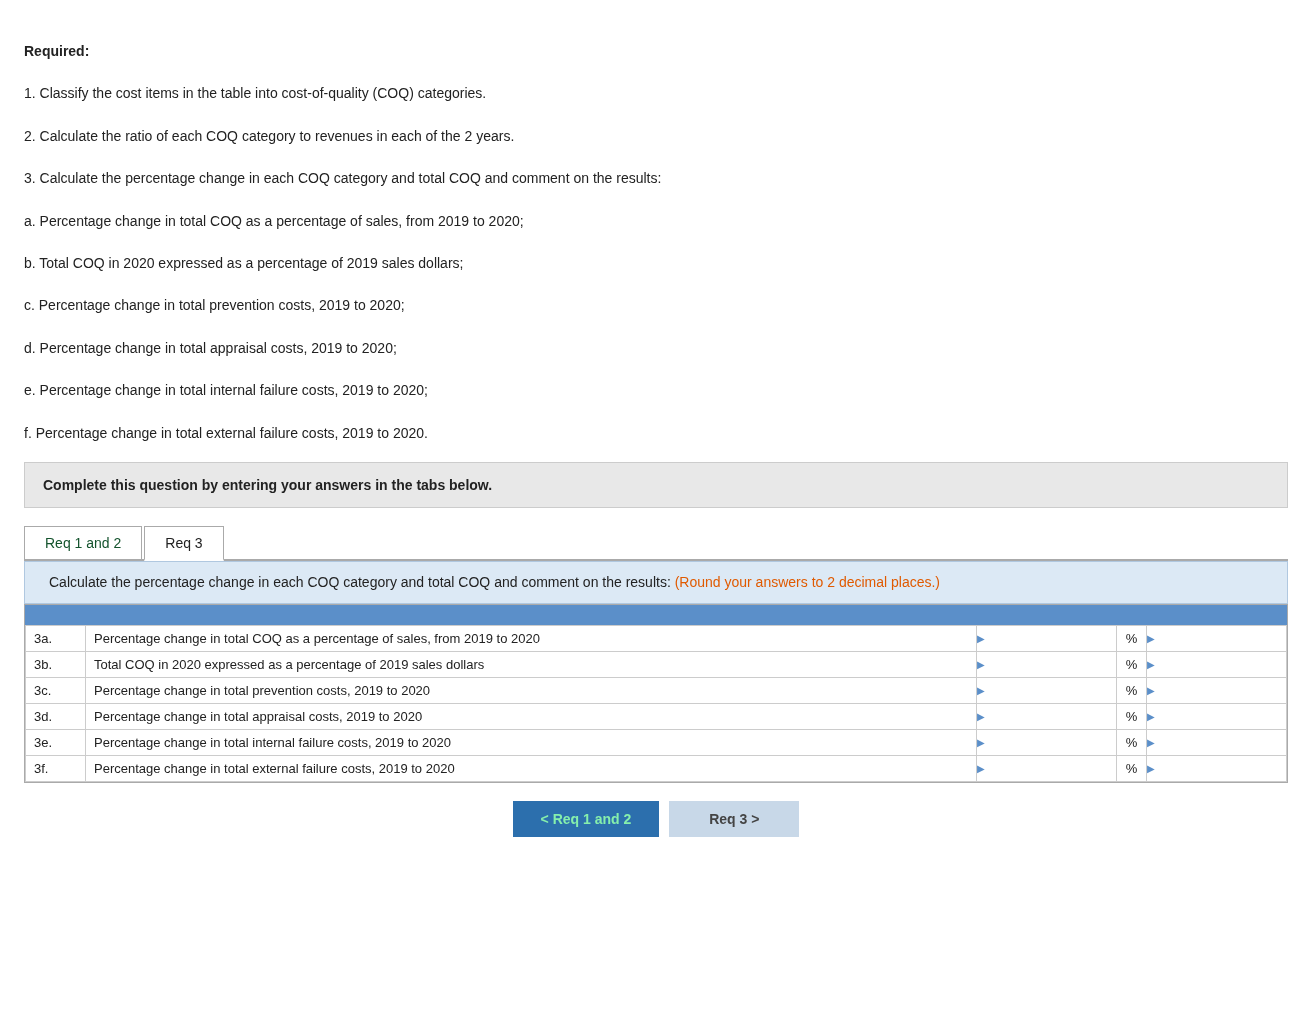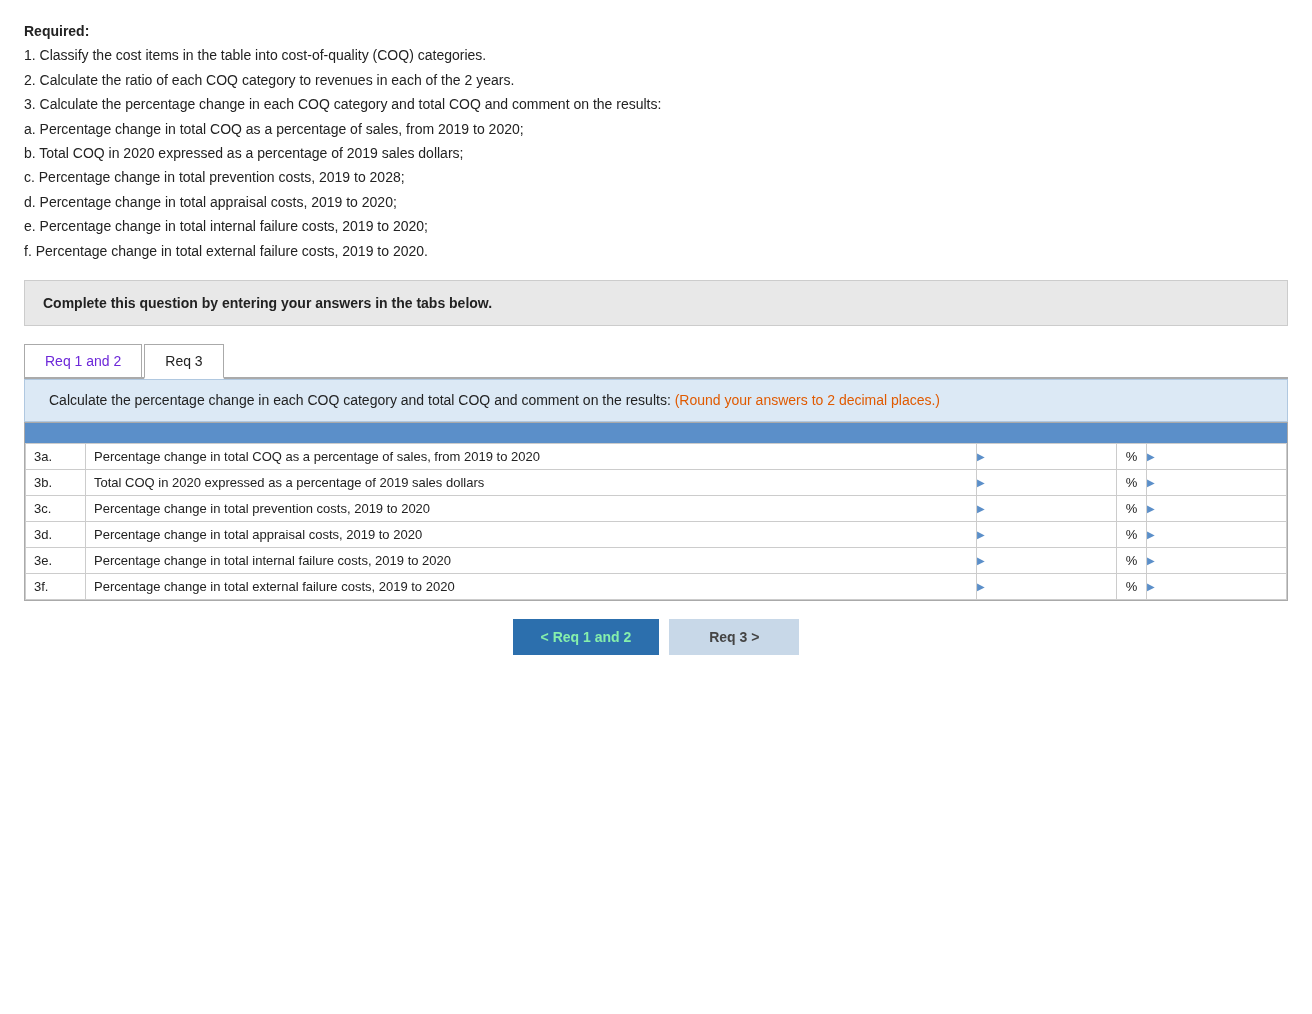--- a/index.html
+++ b/index.html
@@ -9,20 +9,21 @@
       background: #fff;
       color: #222;
       padding: 20px 24px;
     }
     .required-section {
       margin-bottom: 18px;
     }
     .required-section p {
       line-height: 1.6;
       margin-bottom: 2px;
+      margin-top: 20px;
     }
     .required-section .bold {
       font-weight: bold;
     }
     .complete-banner {
       background: #e8e8e8;
       border: 1px solid #ccc;
       padding: 14px 18px;
       margin-bottom: 18px;
       font-weight: bold;
@@ -46,21 +47,21 @@
       font-weight: normal;
       background: #fff;
       border-bottom: 2px solid #fff;
       margin-bottom: -2px;
       z-index: 1;
       position: relative;
       text-align: center;
     }
     .tab.inactive {
       background: #fff;
-      color: #6d28d9;
+      color: #14532d;
     }
     .question-banner {
       background: #dce9f5;
       border: 1px solid #b0c8e0;
       padding: 10px 24px;
       margin-bottom: 0;
       font-size: 14px;
       line-height: 1.5;
     }
     .question-banner .highlight {
@@ -152,21 +153,21 @@
 <body>
 
 <div class="required-section">
   <p class="bold">Required:</p>
   <div id="required-lines">
       <p>1. Classify the cost items in the table into cost-of-quality (COQ) categories.</p>
       <p>2. Calculate the ratio of each COQ category to revenues in each of the 2 years.</p>
       <p>3. Calculate the percentage change in each COQ category and total COQ and comment on the results:</p>
       <p>a. Percentage change in total COQ as a percentage of sales, from 2019 to 2020;</p>
       <p>b. Total COQ in 2020 expressed as a percentage of 2019 sales dollars;</p>
-      <p>c. Percentage change in total prevention costs, 2019 to 2028;</p>
+      <p>c. Percentage change in total prevention costs, 2019 to 2020;</p>
       <p>d. Percentage change in total appraisal costs, 2019 to 2020;</p>
       <p>e. Percentage change in total internal failure costs, 2019 to 2020;</p>
       <p>f. Percentage change in total external failure costs, 2019 to 2020.</p>
     </div>
 </div>
 
 <div class="complete-banner">
   <span>Complete this question by entering your answers in the tabs below.</span>
 </div>
 

